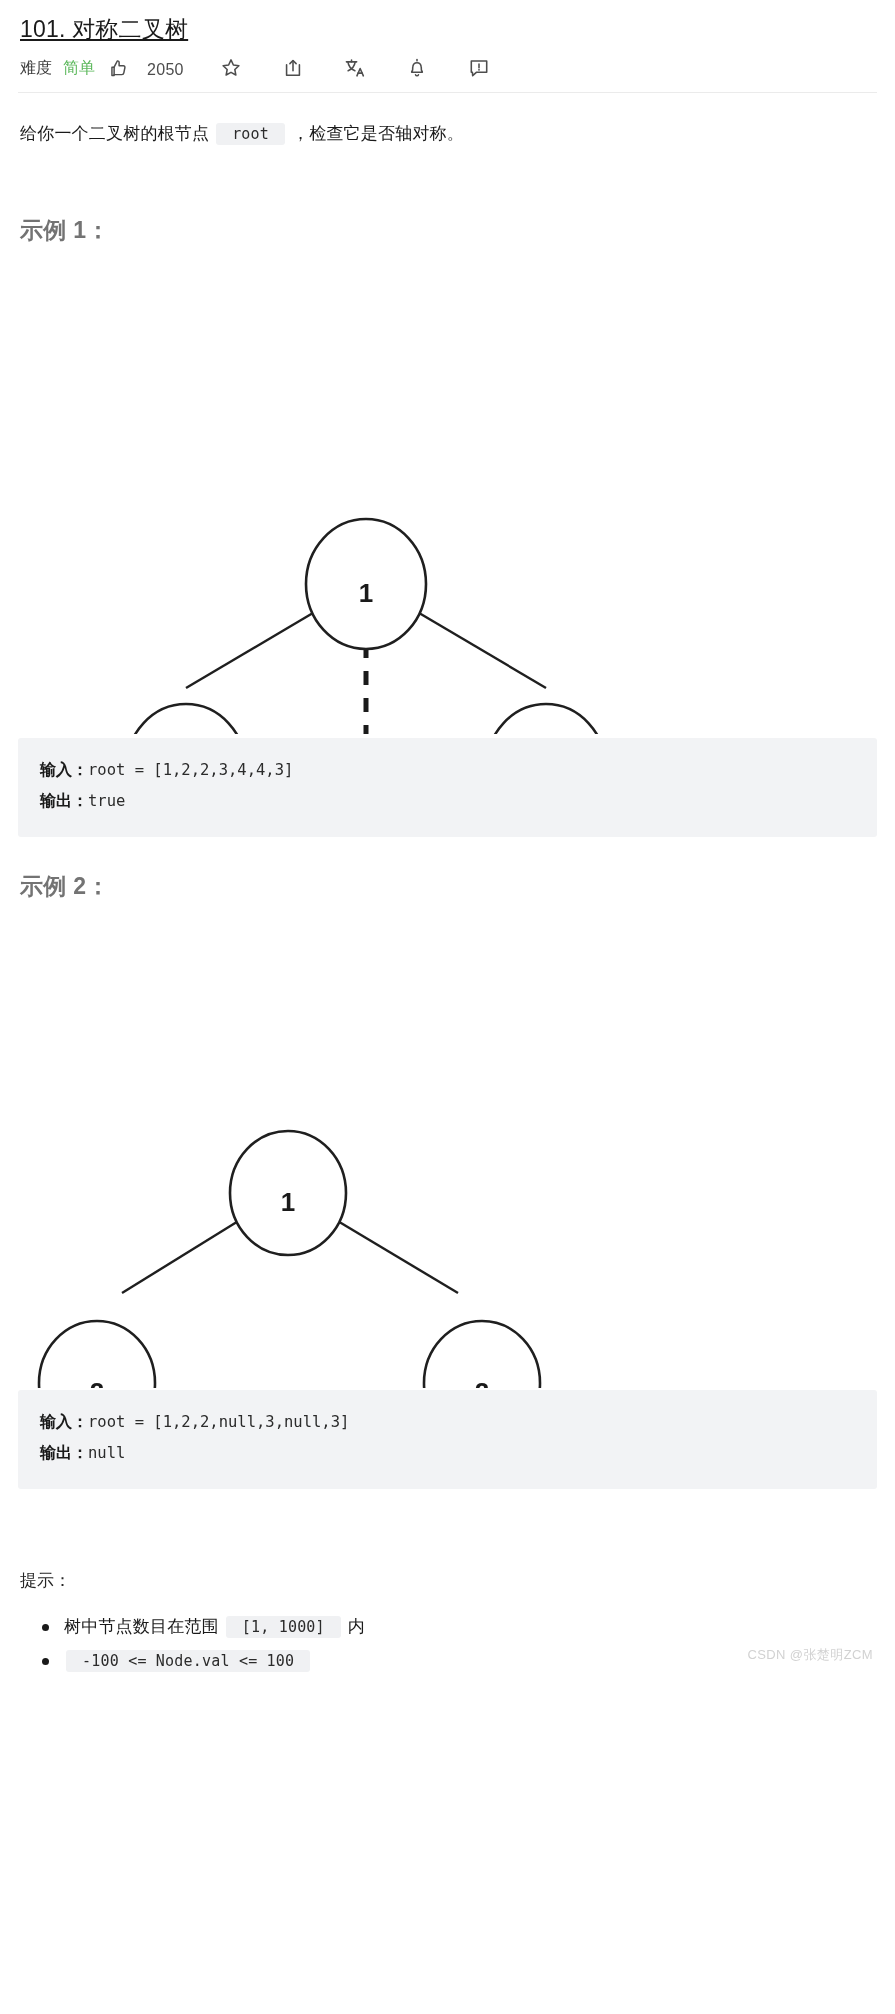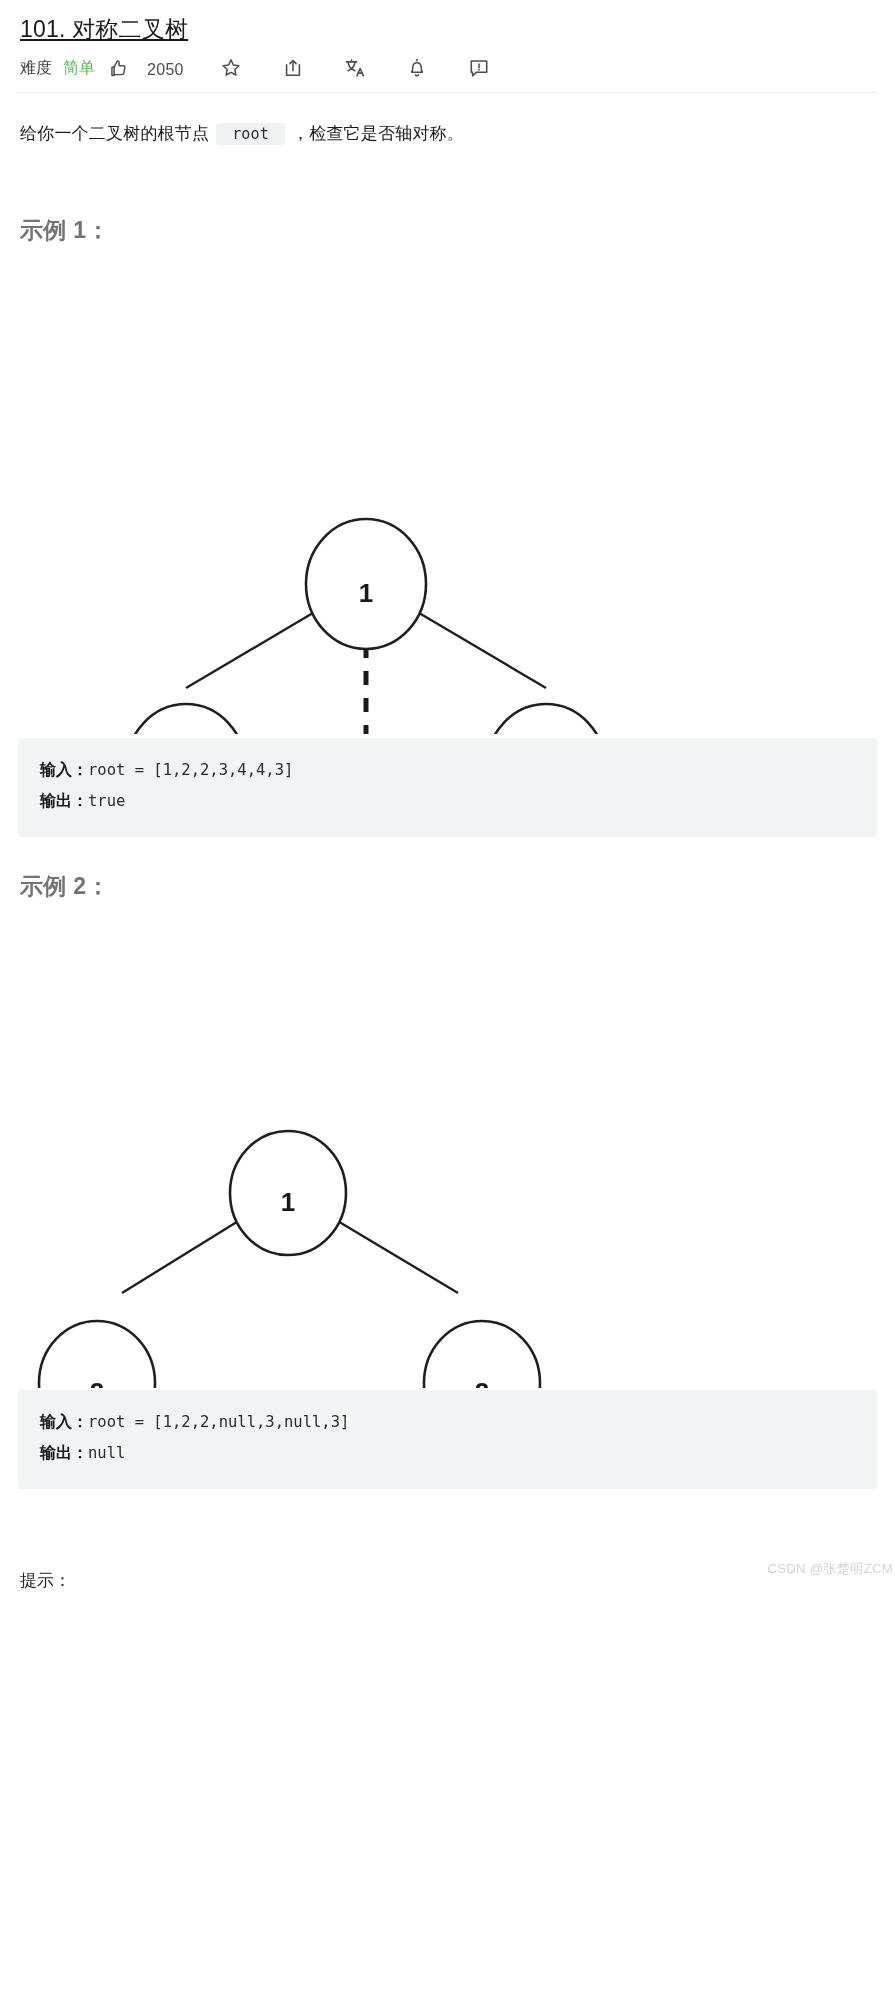--- a/index.html
+++ b/index.html
@@ -154,21 +154,21 @@
     top: 14px;
     width: 7px;
     height: 7px;
     background: #1a1a1a;
     border-radius: 50%;
   }
 
   
   .watermark {
     position: absolute;
-    right: 2px;
+    right: 22px;
     bottom: 14px;
     font-size: 13px;
     color: #d2d2d2;
     letter-spacing: 0.4px;
   }
 
   .node-text {
     font-family: "Liberation Sans", "DejaVu Sans", sans-serif;
     font-weight: bold;
     font-size: 26px;
@@ -355,15 +355,25 @@
     </svg>
   </div>
 
   <div style="height:2px"></div>
   <pre class="block"><b>输入：</b><span>root = [1,2,2,null,3,null,3]</span>
 <b>输出：</b><span>null</span></pre>
 
   <div style="height:80px"></div>
   <div class="hints-head">提示：</div>
 
+  <ul class="hints">
+    <li>
+      <span>树中节点数目在范围</span>
+      <code class="inline">[1, 1000]</code>
+      <span>内</span>
+    </li>
+    <li>
+      <code class="inline">-100 &lt;= Node.val &lt;= 100</code>
+    </li>
+  </ul>
 
   <div class="watermark">CSDN @张楚明ZCM</div>
 </div>
 
 </body></html>

